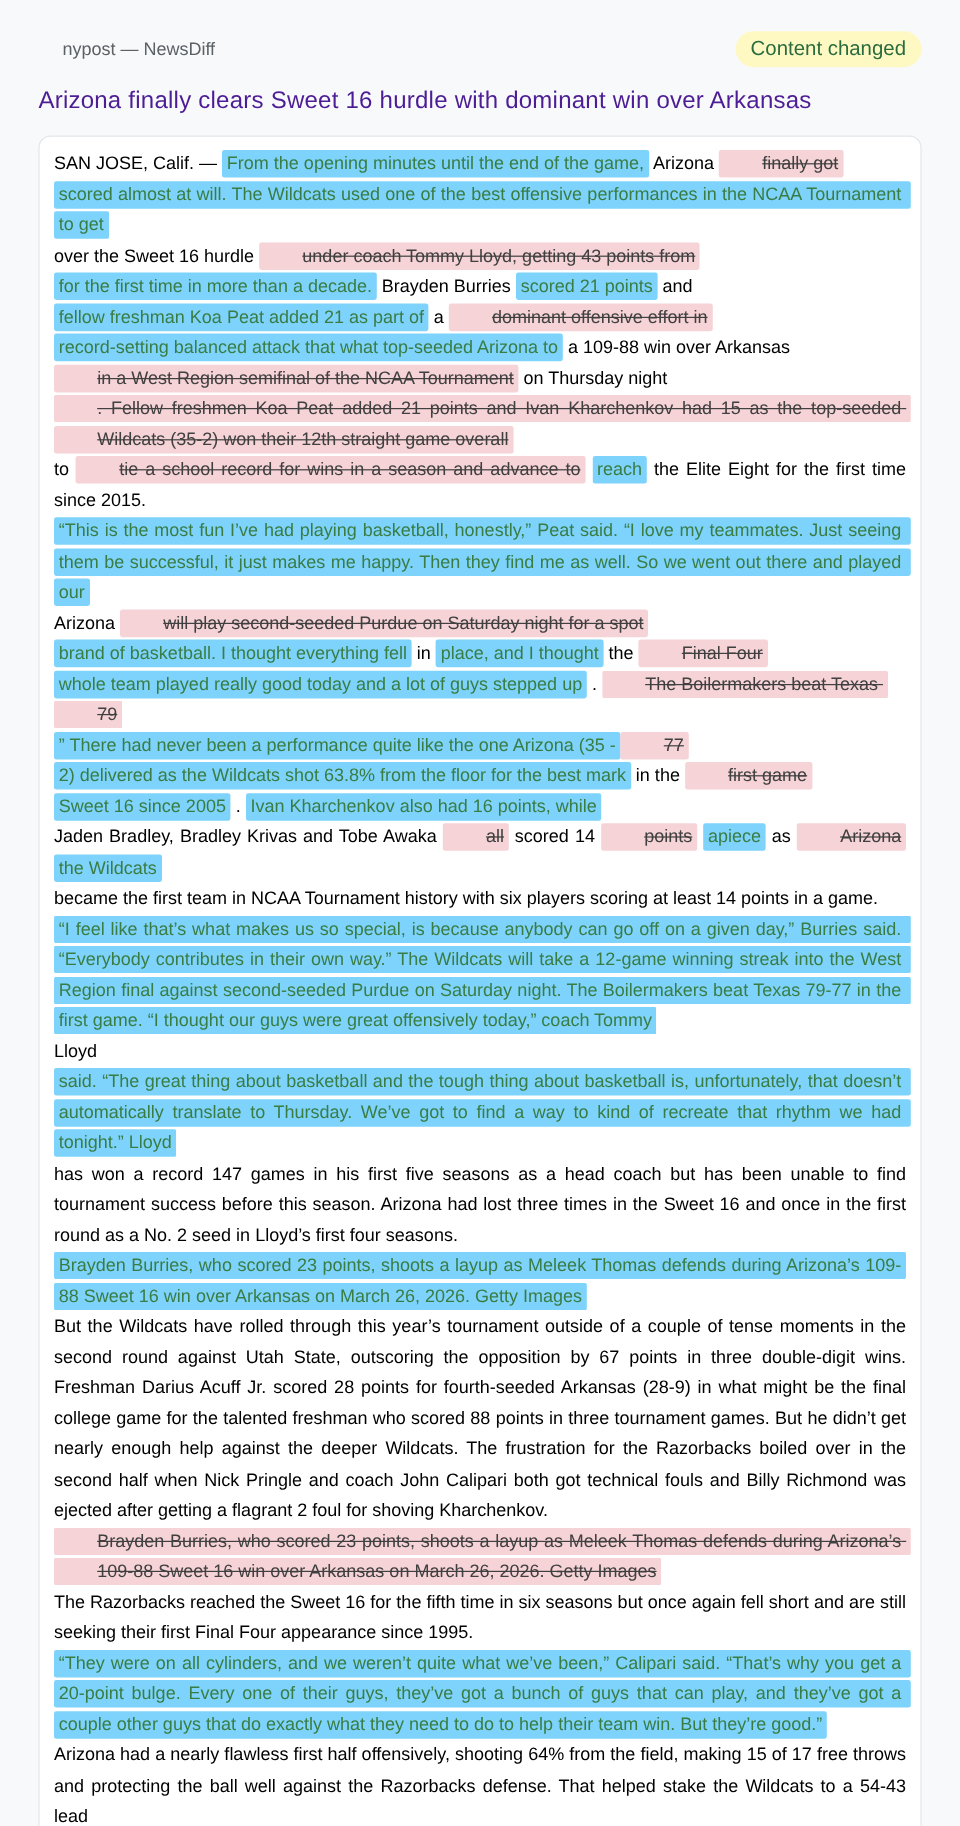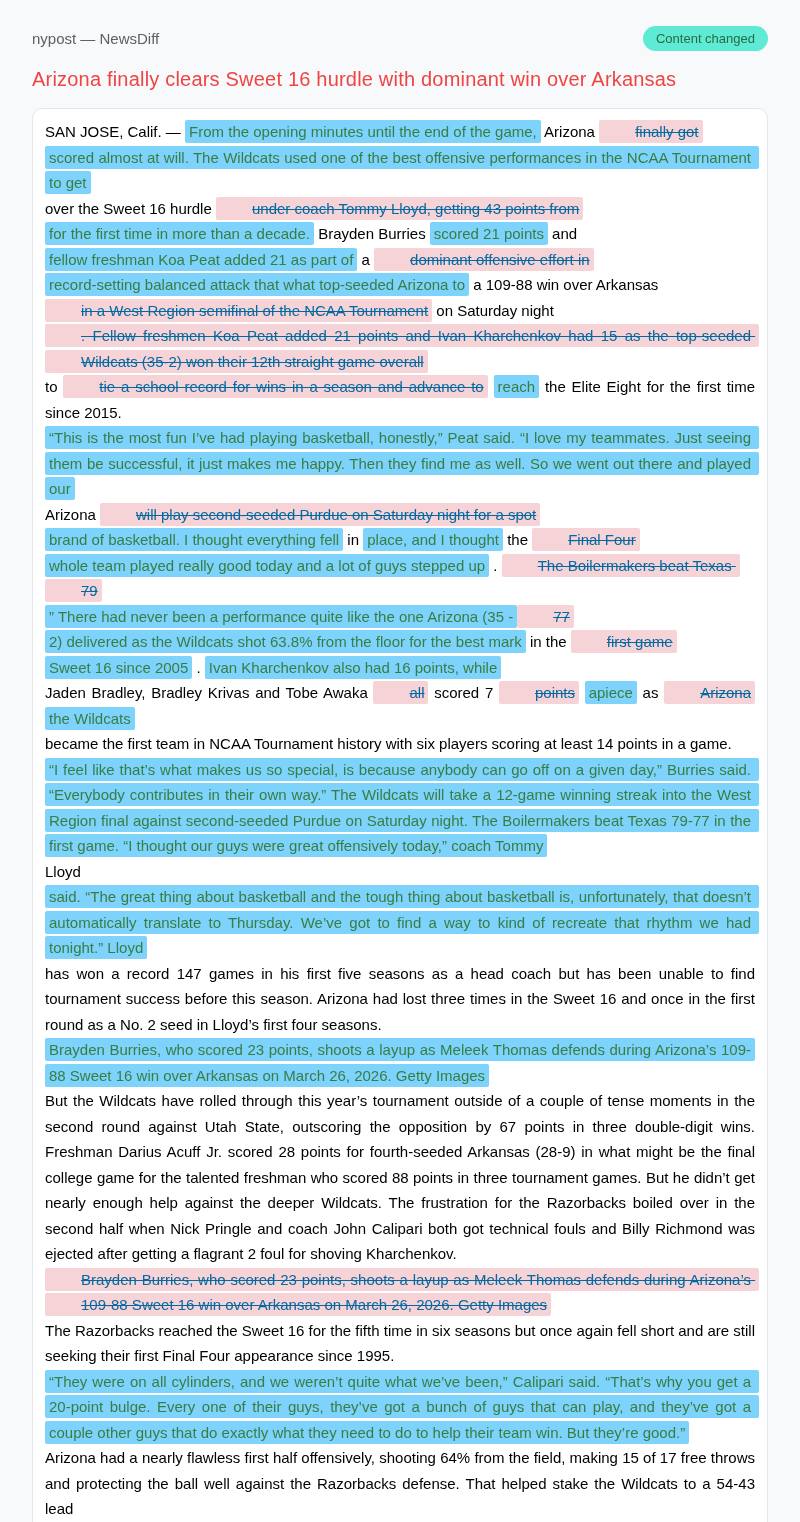--- a/index.html
+++ b/index.html
@@ -10,36 +10,37 @@
     background: #f8f9fa;
     font-family: "Liberation Sans", sans-serif;
     color: #3c4043;
   }
   .page { padding: 26px 32px 40px; }
 
   .header-row {
     display: flex;
     align-items: center;
     justify-content: space-between;
+    margin-left: 20px;
   }
   .source { color: #5c6166; font-size: 15px; }
   .badge {
-    background: #5eead4;
+    background: #fef9c3;
     color: #2a6b3f;
-    font-size: 13px;
+    font-size: 17px;
     padding: 5px 13px;
     border-radius: 999px;
     white-space: nowrap;
   }
 
   .title {
     margin: 17px 0 0;
     font-size: 20px;
     font-weight: 400;
-    color: #ef4444;
+    color: #4c1d95;
     letter-spacing: 0.2px;
   }
 
   .card {
     margin-top: 17px;
     background: #ffffff;
     border: 1px solid #e4e7ea;
     border-radius: 10px;
     padding: 10px 12px;
   }
@@ -56,21 +57,21 @@
     border-radius: 2px;
     -webkit-box-decoration-break: clone;
     box-decoration-break: clone;
   }
   .diff span.add {
     background: #7dd3fc;
     color: #3a7d44;
   }
   .diff span.del {
     background: #f6d3d7;
-    color: #0369a1;
+    color: #404040;
     text-decoration: line-through;
     padding-left: 36px;
   }
   .diff span.normal { color: #000000; }
 </style>
 </head>
 <body>
 
 <div class="page">
 
@@ -81,31 +82,31 @@
 
   <h1 class="title">Arizona finally clears Sweet 16 hurdle with dominant win over Arkansas</h1>
 
   <div class="card">
     <div class="diff"><span class="normal">SAN JOSE, Calif. — </span><span class="add">From the opening minutes until the end of the game,</span><span class="normal"> Arizona </span><span class="del">finally got</span>
 <span class="add">scored almost at will. The Wildcats used one of the best offensive performances in the NCAA Tournament to get</span>
 <span class="normal">over the Sweet 16 hurdle </span><span class="del">under coach Tommy Lloyd, getting 43 points from</span>
 <span class="add">for the first time in more than a decade.</span><span class="normal"> Brayden Burries </span><span class="add">scored 21 points</span><span class="normal"> and</span>
 <span class="add">fellow freshman Koa Peat added 21 as part of</span><span class="normal"> a </span><span class="del">dominant offensive effort in</span>
 <span class="add">record-setting balanced attack that what top-seeded Arizona to</span><span class="normal"> a 109-88 win over Arkansas</span>
-<span class="del">in a West Region semifinal of the NCAA Tournament</span><span class="normal"> on Saturday night</span>
+<span class="del">in a West Region semifinal of the NCAA Tournament</span><span class="normal"> on Thursday night</span>
 <span class="del">. Fellow freshmen Koa Peat added 21 points and Ivan Kharchenkov had 15 as the top-seeded Wildcats (35-2) won their 12th straight game overall</span>
 <span class="normal">to </span><span class="del">tie a school record for wins in a season and advance to</span><span class="normal"> </span><span class="add">reach</span><span class="normal"> the Elite Eight for the first time since 2015.</span>
 <span class="add">“This is the most fun I’ve had playing basketball, honestly,” Peat said. “I love my teammates. Just seeing them be successful, it just makes me happy. Then they find me as well. So we went out there and played our</span>
 <span class="normal">Arizona </span><span class="del">will play second-seeded Purdue on Saturday night for a spot</span>
 <span class="add">brand of basketball. I thought everything fell</span><span class="normal"> in </span><span class="add">place, and I thought</span><span class="normal"> the </span><span class="del">Final Four</span>
 <span class="add">whole team played really good today and a lot of guys stepped up</span><span class="normal"> . </span><span class="del">The Boilermakers beat Texas 79</span>
 <span class="add">” There had never been a performance quite like the one Arizona (35 -</span><span class="del">77</span>
 <span class="add">2) delivered as the Wildcats shot 63.8% from the floor for the best mark</span><span class="normal"> in the </span><span class="del">first game</span>
 <span class="add">Sweet 16 since 2005</span><span class="normal"> . </span><span class="add">Ivan Kharchenkov also had 16 points, while</span>
-<span class="normal">Jaden Bradley, Bradley Krivas and Tobe Awaka </span><span class="del">all</span><span class="normal"> scored 7 </span><span class="del">points</span><span class="normal"> </span><span class="add">apiece</span><span class="normal"> as </span><span class="del">Arizona</span><span class="normal"> </span><span class="add">the Wildcats</span>
+<span class="normal">Jaden Bradley, Bradley Krivas and Tobe Awaka </span><span class="del">all</span><span class="normal"> scored 14 </span><span class="del">points</span><span class="normal"> </span><span class="add">apiece</span><span class="normal"> as </span><span class="del">Arizona</span><span class="normal"> </span><span class="add">the Wildcats</span>
 <span class="normal">became the first team in NCAA Tournament history with six players scoring at least 14 points in a game.</span>
 <span class="add">“I feel like that’s what makes us so special, is because anybody can go off on a given day,” Burries said. “Everybody contributes in their own way.” The Wildcats will take a 12-game winning streak into the West Region final against second-seeded Purdue on Saturday night. The Boilermakers beat Texas 79-77 in the first game. “I thought our guys were great offensively today,” coach Tommy</span>
 <span class="normal">Lloyd</span>
 <span class="add">said. “The great thing about basketball and the tough thing about basketball is, unfortunately, that doesn’t automatically translate to Thursday. We’ve got to find a way to kind of recreate that rhythm we had tonight.” Lloyd</span>
 <span class="normal">has won a record 147 games in his first five seasons as a head coach but has been unable to find tournament success before this season. Arizona had lost three times in the Sweet 16 and once in the first round as a No. 2 seed in Lloyd’s first four seasons.</span>
 <span class="add">Brayden Burries, who scored 23 points, shoots a layup as Meleek Thomas defends during Arizona’s 109-88 Sweet 16 win over Arkansas on March 26, 2026. Getty Images</span>
 <span class="normal">But the Wildcats have rolled through this year’s tournament outside of a couple of tense moments in the second round against Utah State, outscoring the opposition by 67 points in three double-digit wins. Freshman Darius Acuff Jr. scored 28 points for fourth-seeded Arkansas (28-9) in what might be the final college game for the talented freshman who scored 88 points in three tournament games. But he didn’t get nearly enough help against the deeper Wildcats. The frustration for the Razorbacks boiled over in the second half when Nick Pringle and coach John Calipari both got technical fouls and Billy Richmond was ejected after getting a flagrant 2 foul for shoving Kharchenkov.</span>
 <span class="del">Brayden Burries, who scored 23 points, shoots a layup as Meleek Thomas defends during Arizona’s 109-88 Sweet 16 win over Arkansas on March 26, 2026. Getty Images</span>
 <span class="normal">The Razorbacks reached the Sweet 16 for the fifth time in six seasons but once again fell short and are still seeking their first Final Four appearance since 1995.</span>
 <span class="add">“They were on all cylinders, and we weren’t quite what we’ve been,” Calipari said. “That’s why you get a 20-point bulge. Every one of their guys, they’ve got a bunch of guys that can play, and they’ve got a couple other guys that do exactly what they need to do to help their team win. But they’re good.”</span>

